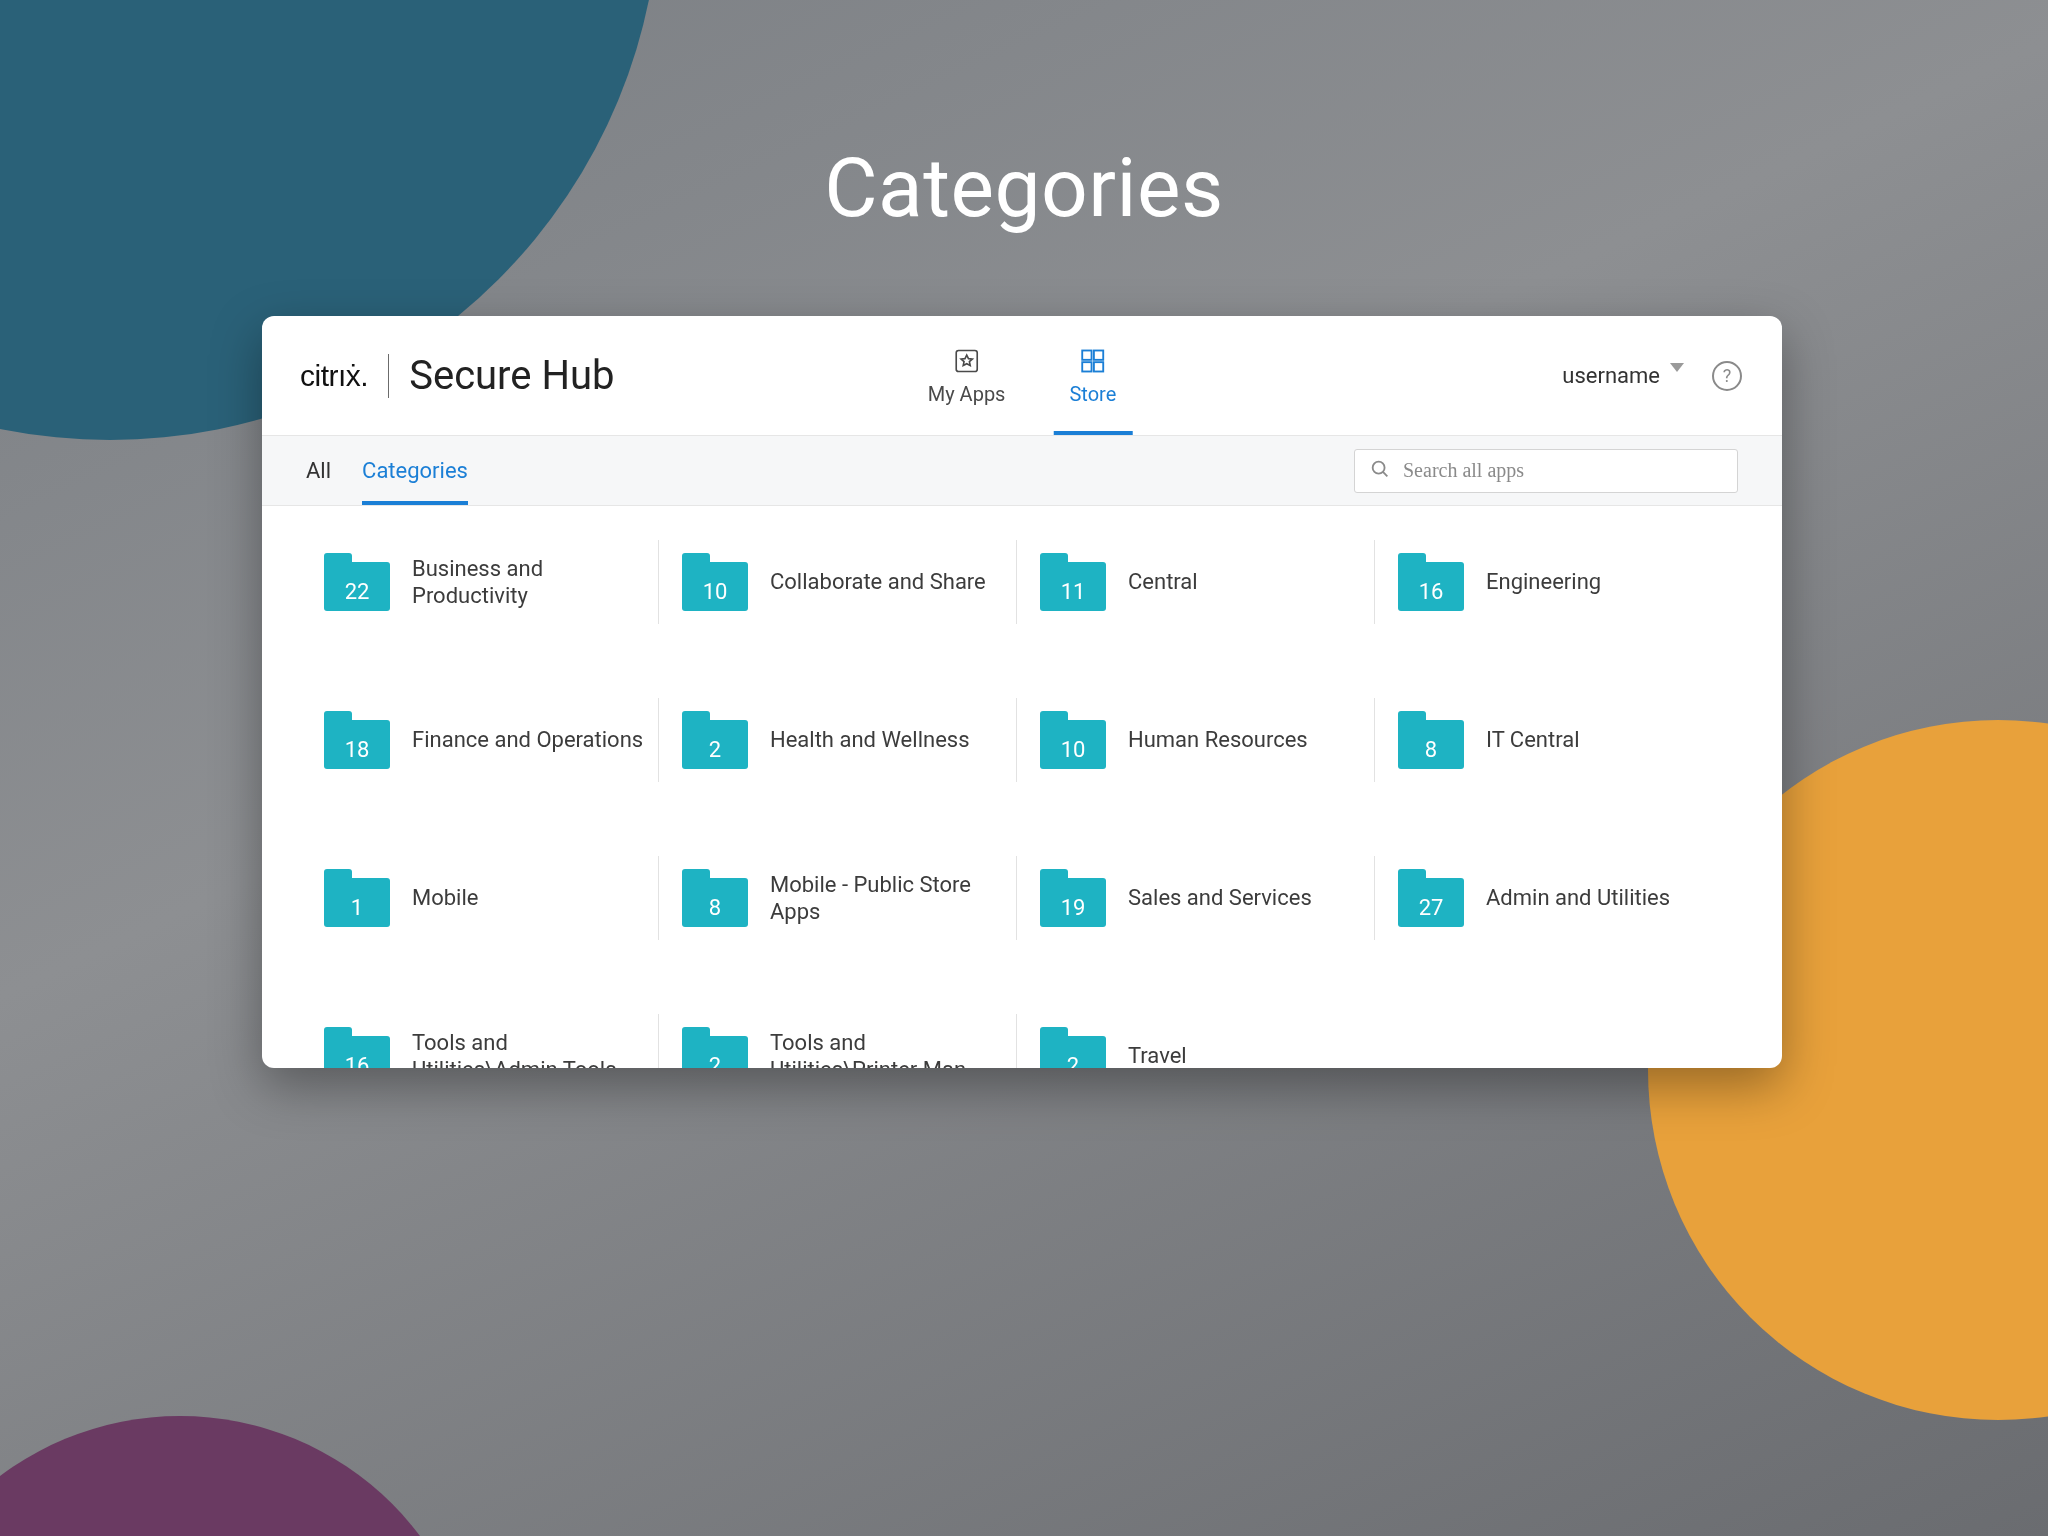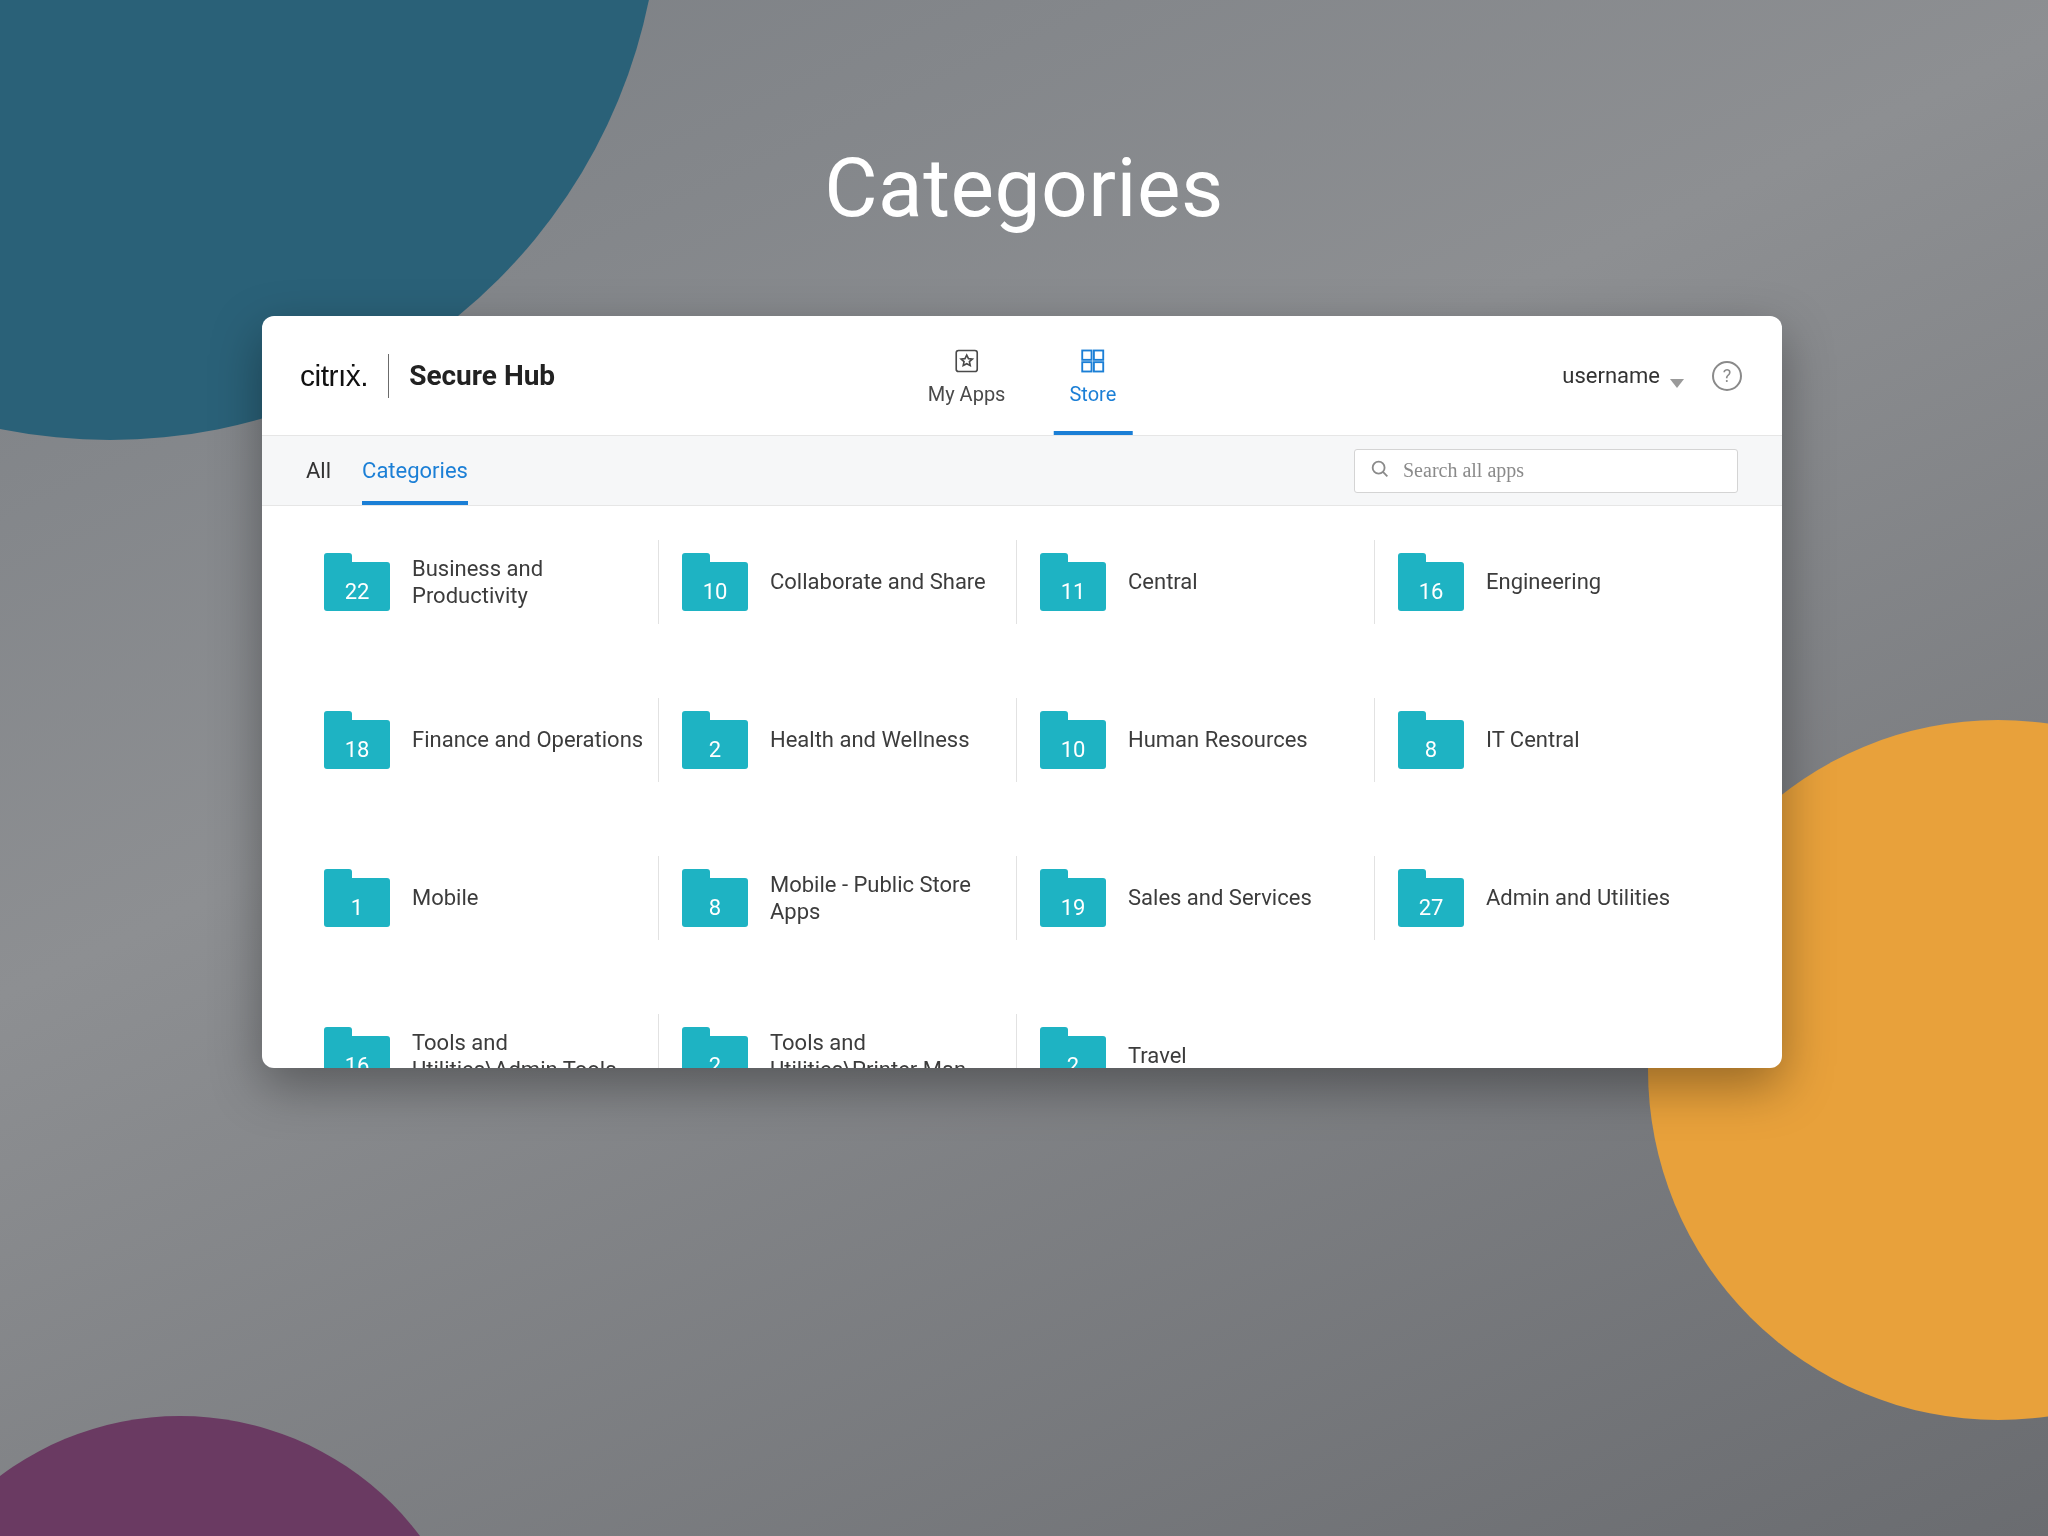--- a/index.html
+++ b/index.html
@@ -63,22 +63,22 @@
     letter-spacing: -0.5px;
     color: #111;
     font-weight: 400;
   }
   .brand-divider {
     width: 1px;
     height: 44px;
     background: #6b6b6b;
   }
   .brand-product {
-    font-size: 28px;
-    font-weight: 700;
+    font-size: 40px;
+    font-weight: 400;
     color: #222;
   }
 
   .nav-tabs {
     position: absolute;
     left: 50%;
     transform: translateX(-50%);
     height: 100%;
     display: flex;
     gap: 48px;
@@ -108,21 +108,21 @@
 
   .header-right {
     margin-left: auto;
     display: flex;
     align-items: center;
     gap: 28px;
     padding-right: 40px;
   }
   .user-menu {
     display: flex;
-    align-items: flex-end;
+    align-items: flex-start;
     gap: 10px;
     color: #333;
     font-size: 22px;
     cursor: pointer;
   }
   .caret-down {
     width: 0; height: 0;
     border-left: 7px solid transparent;
     border-right: 7px solid transparent;
     border-top: 9px solid #9a9a9a;

